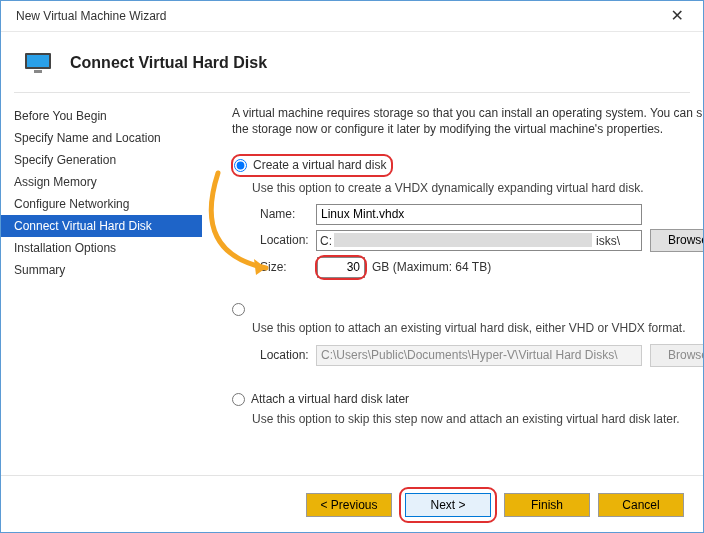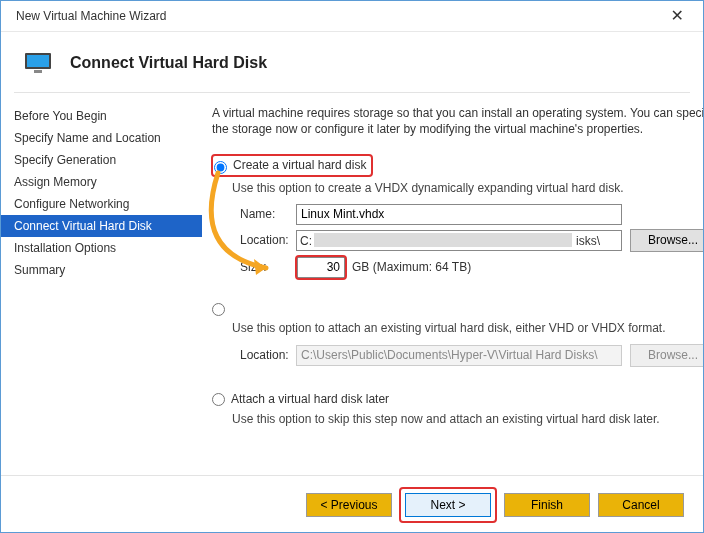--- a/index.html
+++ b/index.html
@@ -5,42 +5,42 @@
 * { box-sizing: border-box; margin: 0; padding: 0; }
 body { font-family: "Segoe UI", Tahoma, sans-serif; font-size: 12px; background: #fff; width: 704px; height: 533px; position: relative; overflow: hidden; }
 .outer-border { position: absolute; inset: 0; border: 1px solid #5b9bd5; pointer-events: none; }
 .titlebar { height: 32px; display: flex; align-items: center; padding: 0 10px; border-bottom: 1px solid #e8e8e8; }
 .titlebar .title { font-size: 12px; color: #333; padding-left: 6px; }
 .close-x { margin-left: auto; font-size: 16px; color: #333; padding: 4px 10px; cursor: pointer; font-family: Arial, sans-serif; }
 .header { display: flex; align-items: center; padding: 20px 14px 18px 24px; }
 .header .icon-box { width: 28px; height: 22px; margin-right: 18px; }
 .header h1 { font-size: 16px; font-weight: 600; color: #222; }
 .divider { height: 1px; background: #e3e3e3; margin: 0 14px; }
-.body { display: flex; height: 350px; }
+.body { display: flex; height: 350px; gap: 20px; }
 .sidebar { width: 202px; flex: 0 0 202px; padding-top: 12px; }
 .nav-item { padding: 4px 14px; font-size: 12px; color: #333; cursor: pointer; white-space: nowrap; }
 .nav-item.active { background: #1e64c8; color: #fff; }
 .nav-item.sub { }
 .content { flex: 1; padding: 12px 20px 12px 10px; font-size: 12px; color: #333; line-height: 1.35; }
 .intro { margin-bottom: 12px; }
 .radio-row { display: flex; align-items: center; gap: 6px; margin: 6px 0 4px 0; }
 .radio-row input[type=radio] { margin: 0; }
 .desc { margin-left: 20px; color: #444; margin-bottom: 8px; }
 .form-block { margin-left: 28px; }
 .form-row { display: flex; align-items: center; margin: 4px 0; }
 .form-row label { width: 56px; color: #333; }
 .form-row input[type=text] { border: 1px solid #888; padding: 2px 4px; font-size: 12px; height: 21px; background: #fff; }
 .form-row input.right { text-align: right; }
 .form-row .unit { margin-left: 6px; color: #333; }
 .browse-btn { width: 86px; height: 23px; border: 1px solid #999; background: #e1e1e1; font-size: 12px; cursor: pointer; margin-left: 8px; }
 .browse-btn:disabled { color: #8a8a8a; background: #efefef; border-color: #ccc; cursor: default; }
 .disabled-text { color: #8a8a8a; }
 .disabled-input { background: #f3f3f3 !important; color: #8a8a8a; border-color: #ccc !important; }
 .section-gap { height: 14px; }
-.highlight-red { outline: 2px solid #e03030; outline-offset: -1px; border-radius: 3px; align-items: flex-end; }
+.highlight-red { outline: 2px solid #e03030; outline-offset: -1px; border-radius: 8px; }
 .footer { position: absolute; bottom: 0; left: 0; right: 0; height: 58px; border-top: 1px solid #e3e3e3; display: flex; align-items: center; justify-content: flex-end; padding-right: 20px; gap: 8px; background: #fff; }
 .footer button { width: 86px; height: 24px; border: 1px solid #999; background: #eab308; font-size: 12px; cursor: pointer; }
 .footer button.primary { border: 1px solid #0078d7; background: #e5f1fb; }
 .redacted { position: absolute; background: #dcdcdc; height: 14px; }
 .arrow-svg { position: absolute; pointer-events: none; }
 .mon-screen { fill: #2aa0e8; }
 .mon-bezel { fill: #444; }
 </style>
 </head>
 <body>

